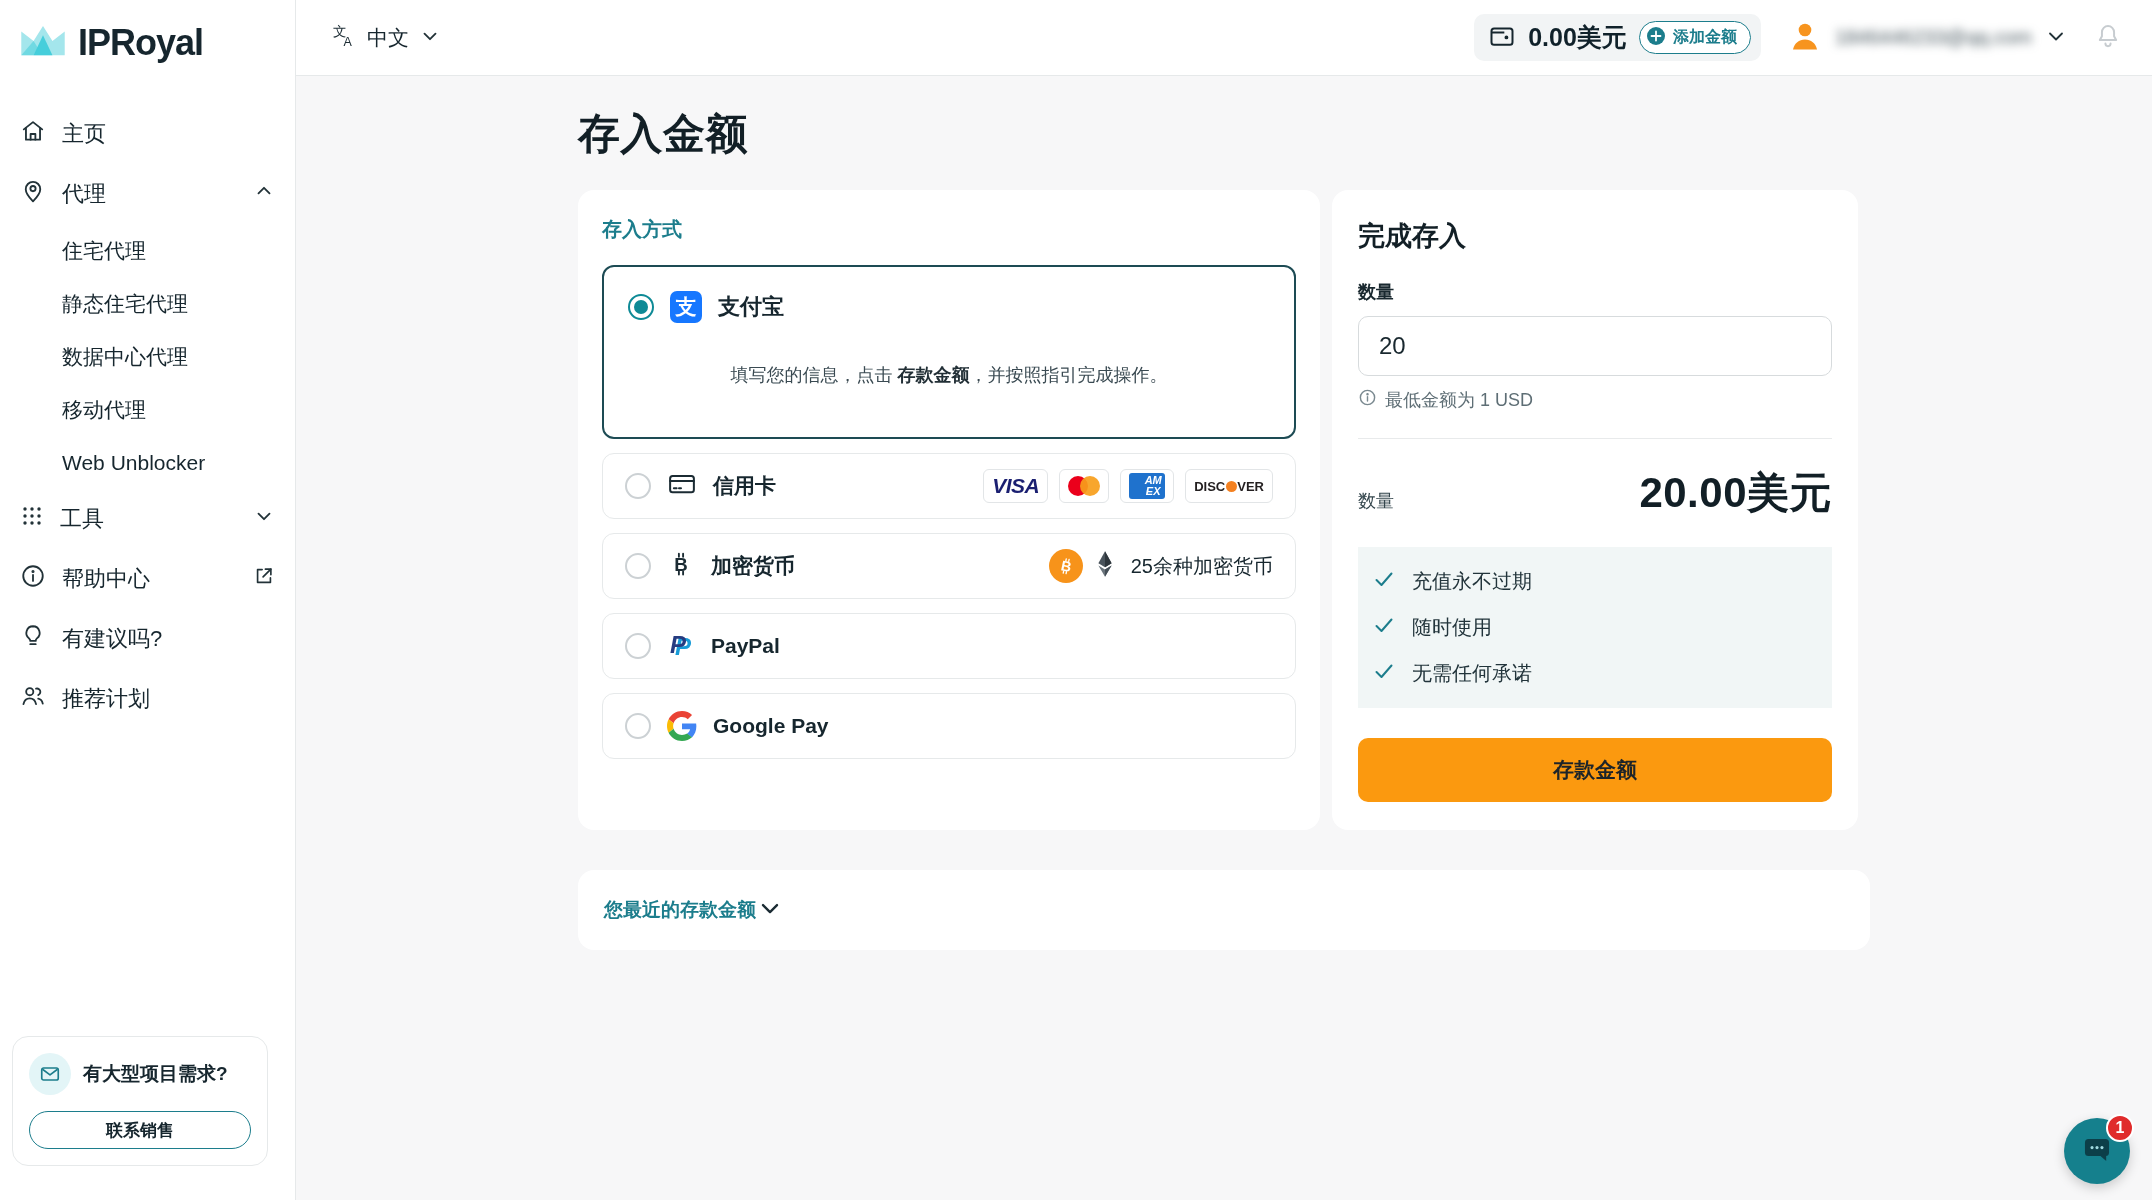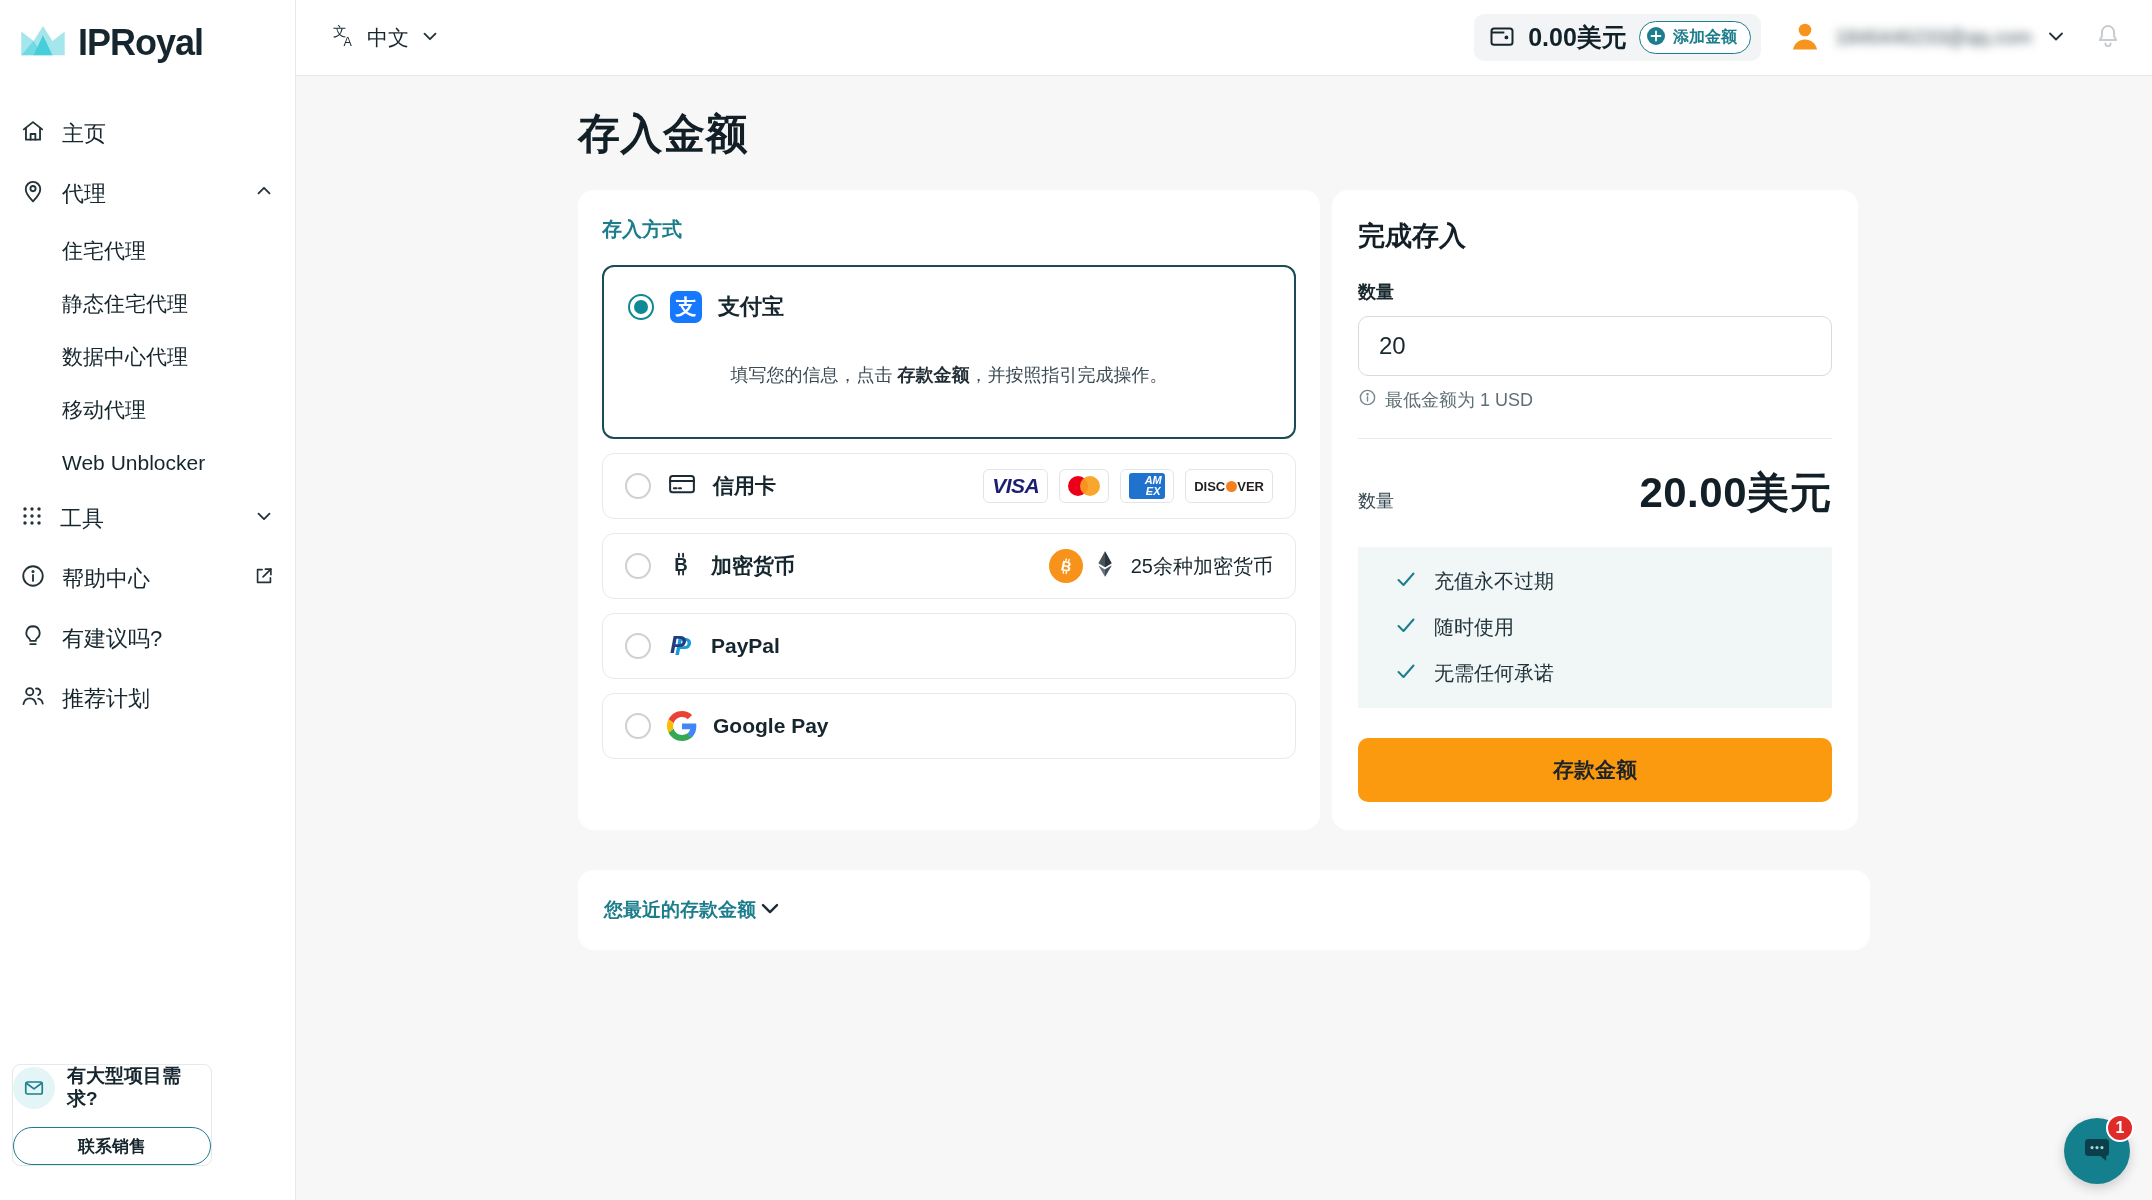--- a/index.html
+++ b/index.html
@@ -32,22 +32,22 @@
   .nav{margin-top:40px;}
   .nav-item{
     display:flex;align-items:center;gap:16px;
     height:60px;font-size:22px;color:var(--dark);cursor:pointer;
   }
   .nav-item .ni-label{flex:1;}
   .nav-item svg{flex:0 0 auto;}
   .subnav{margin-left:42px;}
   .subnav-item{height:53px;display:flex;align-items:center;font-size:21px;color:var(--dark);cursor:pointer;}
   .promo{
-    position:absolute;left:12px;bottom:34px;width:200px;
-    border:1px solid var(--border);border-radius:8px;
+    position:absolute;left:12px;bottom:34px;width:256px;
+    border:1px solid var(--border);border-radius:16px;padding:16px;
     background:#fff;
   }
   .promo-head{display:flex;align-items:center;gap:12px;}
   .promo-icon{width:42px;height:42px;border-radius:50%;background:#E3F5F7;display:flex;align-items:center;justify-content:center;flex:0 0 auto;}
   .promo-title{font-size:19px;font-weight:700;line-height:1.2;}
   .promo-btn{
     margin-top:16px;width:100%;height:38px;border-radius:999px;
     border:1.5px solid var(--teal);background:#fff;
     font-size:17px;font-weight:700;color:var(--dark);
     display:flex;align-items:center;justify-content:center;cursor:pointer;
@@ -123,21 +123,21 @@
   .amount-input{
     margin-top:12px;width:100%;height:60px;border:1px solid #D7DBDD;border-radius:10px;
     font-size:24px;color:#19282F;padding:0 20px;outline:none;background:#fff;
     font-family:inherit;
   }
   .min-note{display:flex;align-items:center;gap:8px;margin-top:12px;color:var(--muted);font-size:18px;}
   .divider{height:1px;background:#E8EAEB;margin:26px 0;}
   .total-row{display:flex;align-items:flex-end;justify-content:space-between;}
   .total-label{font-size:18px;color:#33454C;padding-bottom:8px;}
   .total-value{font-size:42px;font-weight:700;color:#121F26;letter-spacing:0.5px;}
-  .benefits{margin-top:26px;background:#F1F6F6;border-radius:0;padding:20px 36px;display:flex;flex-direction:column;gap:17px;}
+  .benefits{margin-top:26px;background:#F1F6F6;border-radius:0;padding:20px 14px;display:flex;flex-direction:column;gap:17px;}
   .benefit{display:flex;align-items:center;gap:16px;font-size:20px;color:#22343B;}
   .submit-btn{
     margin-top:30px;width:100%;height:64px;border:none;border-radius:10px;
     background:var(--orange);font-size:21px;font-weight:700;color:#1D2429;cursor:pointer;
     font-family:inherit;
   }
   
   .recent-bar{
     margin-top:40px;height:80px;display:flex;align-items:center;
     padding:0 26px;cursor:pointer;

